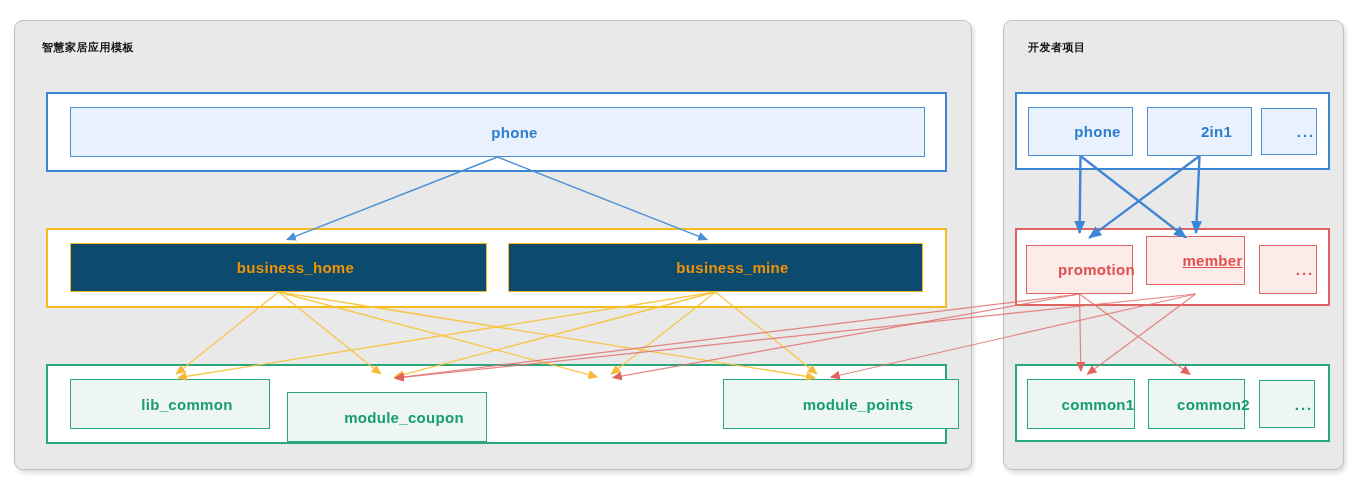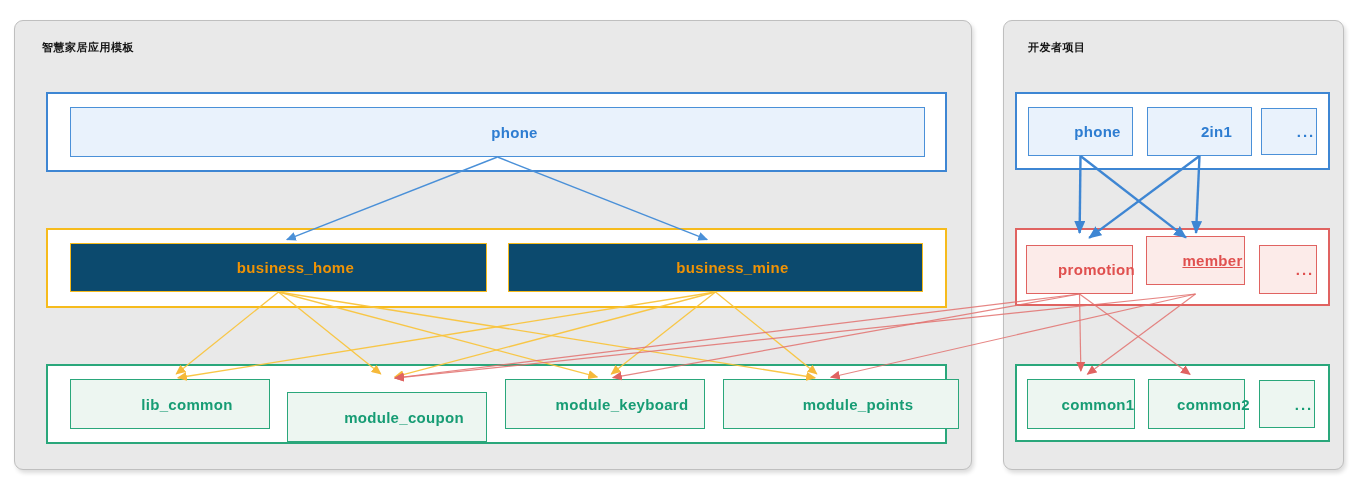--- a/index.html
+++ b/index.html
@@ -52,23 +52,20 @@
     <span>business_home</span>
   </div>
   <div class="node yellow" style="left:508px;top:243px;width:415px;height:49px;">
     <span>business_mine</span>
   </div>
   <div class="node green" style="left:70px;top:379px;width:200px;height:50px;">
     <span>lib_common</span>
   </div>
   <div class="node green" style="left:287px;top:379px;width:200px;height:50px;margin-top:13px;">
     <span>module_coupon</span>
-  </div>
-  <div class="node green" style="left:505px;top:379px;width:200px;height:50px;">
-    <span>module_keyboard</span>
   </div>
   <div class="node green" style="left:723px;top:379px;width:236px;height:50px;">
     <span>module_points</span>
   </div>
 
   <div class="node blue" style="left:1028px;top:107px;width:105px;height:49px;">
     <span>phone</span>
   </div>
   <div class="node blue" style="left:1147px;top:107px;width:105px;height:49px;text-align:center;">
     <span>2in1</span>

